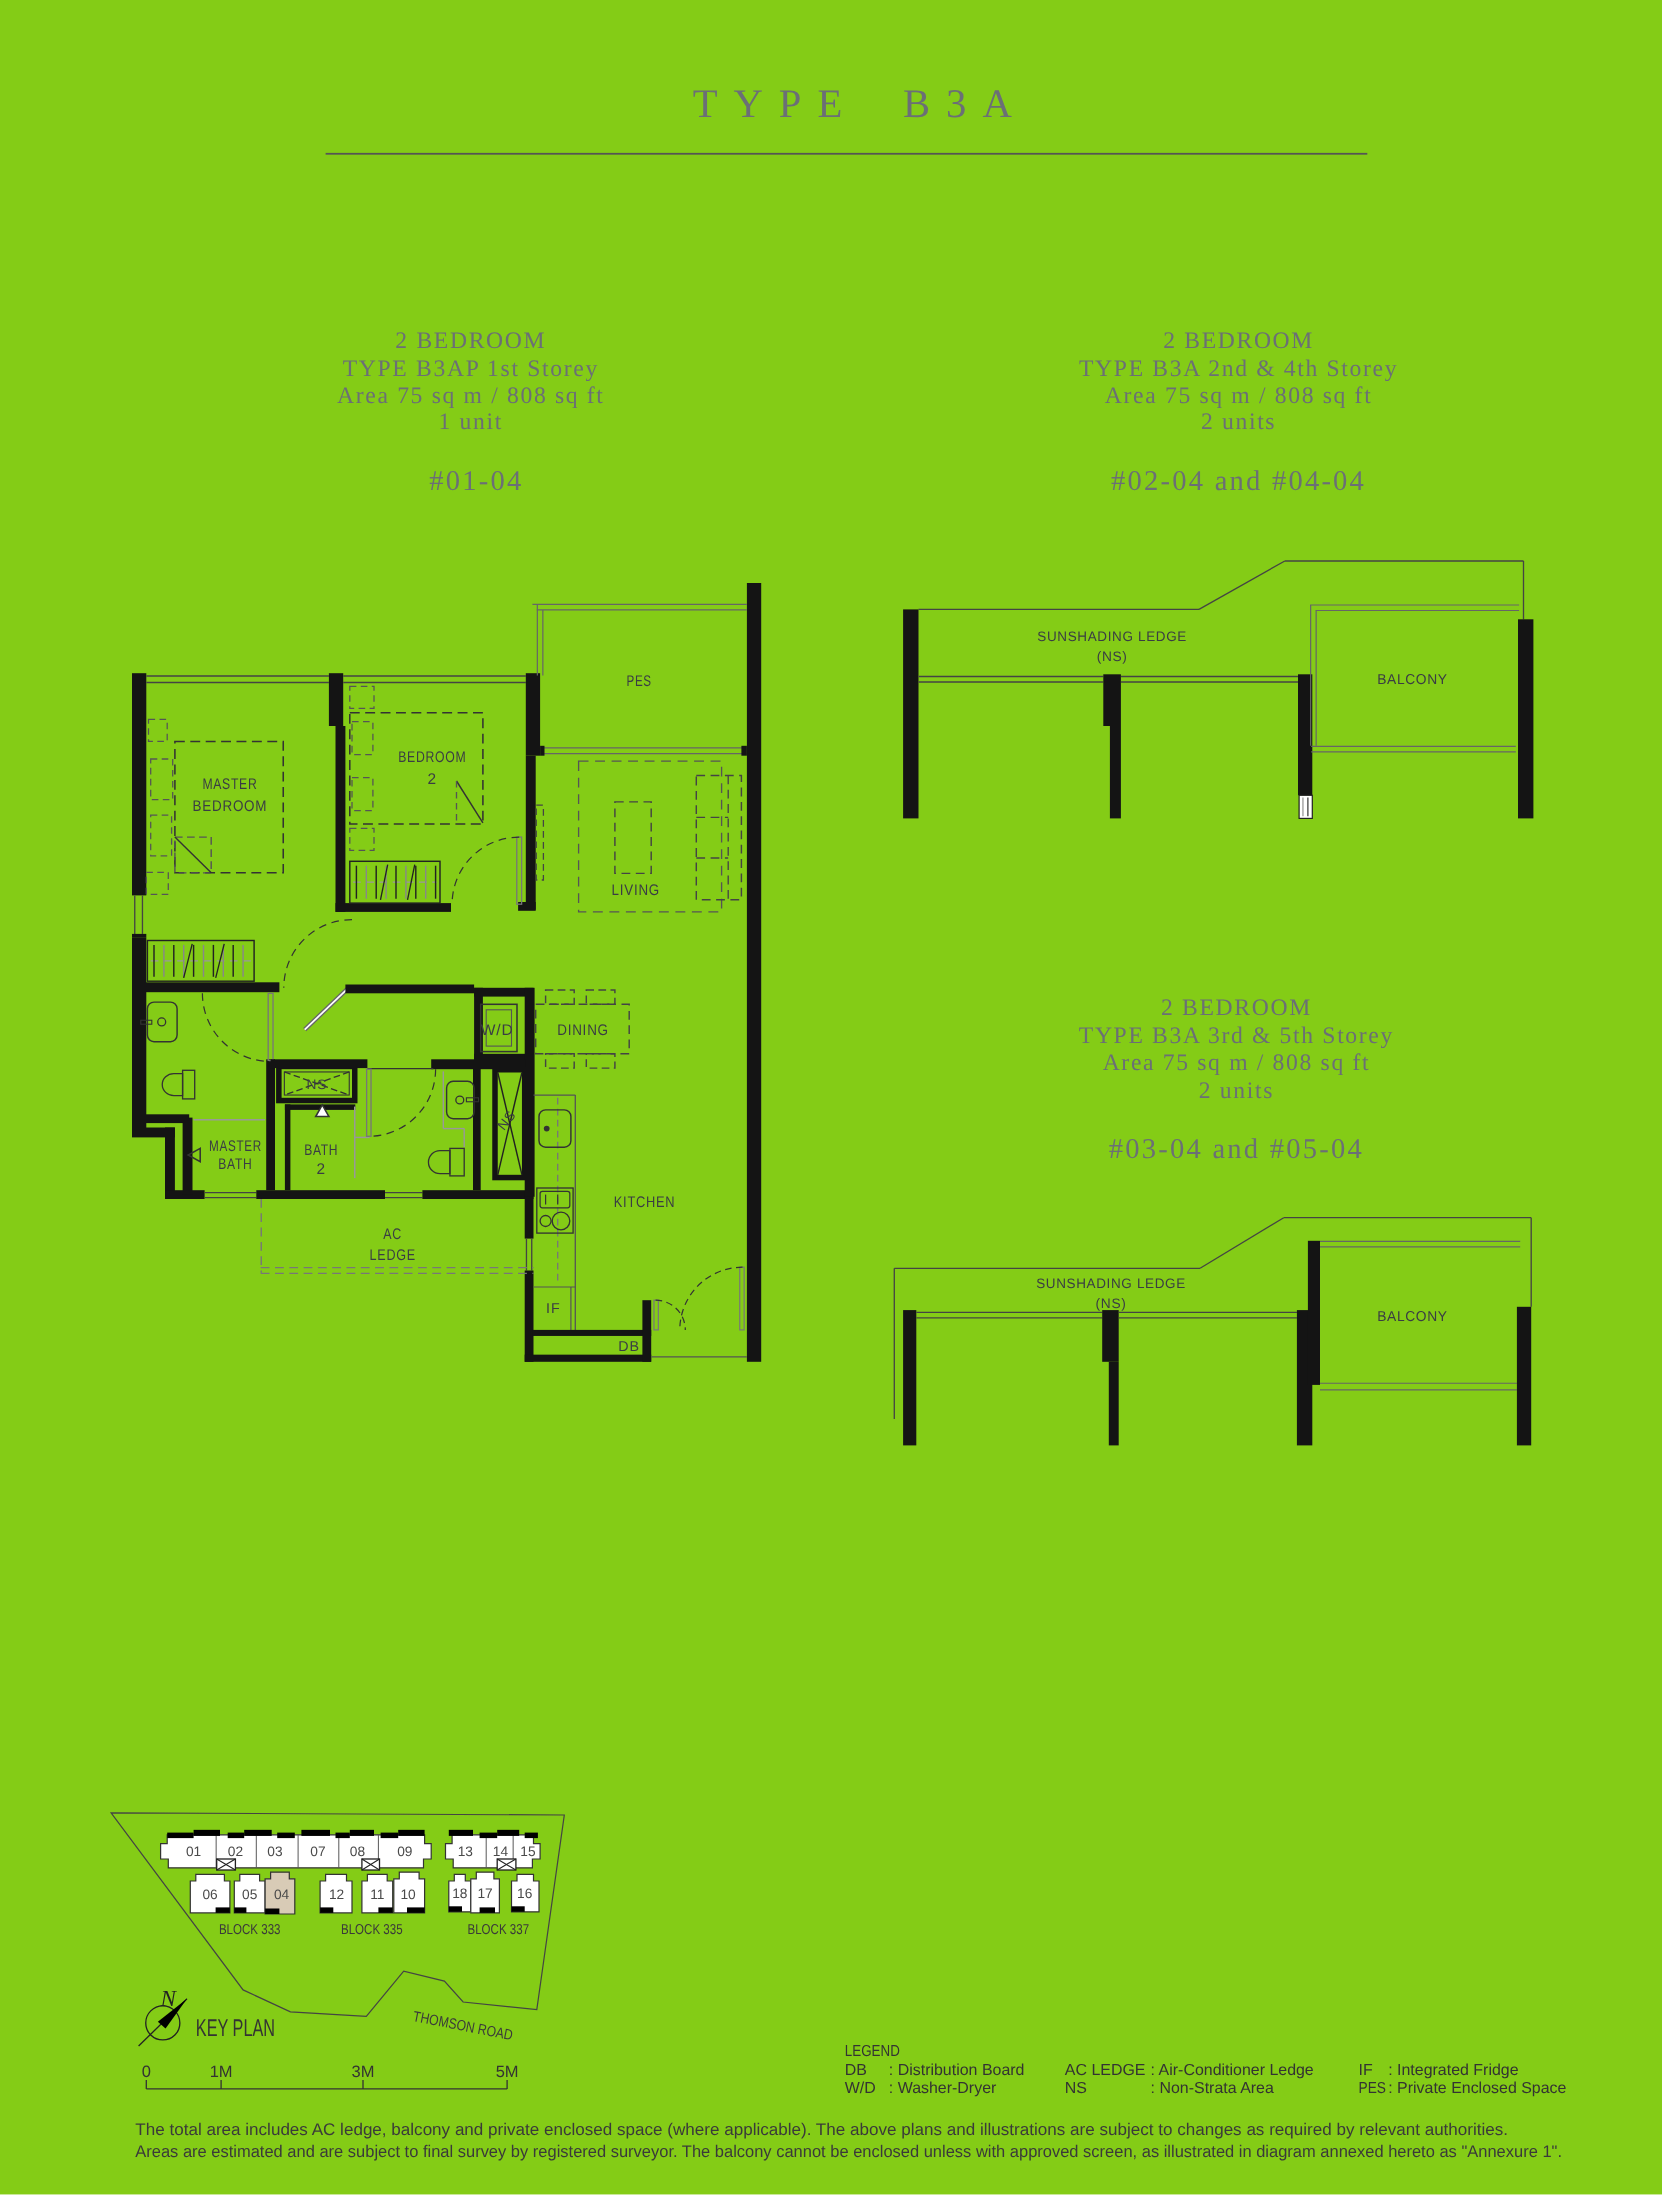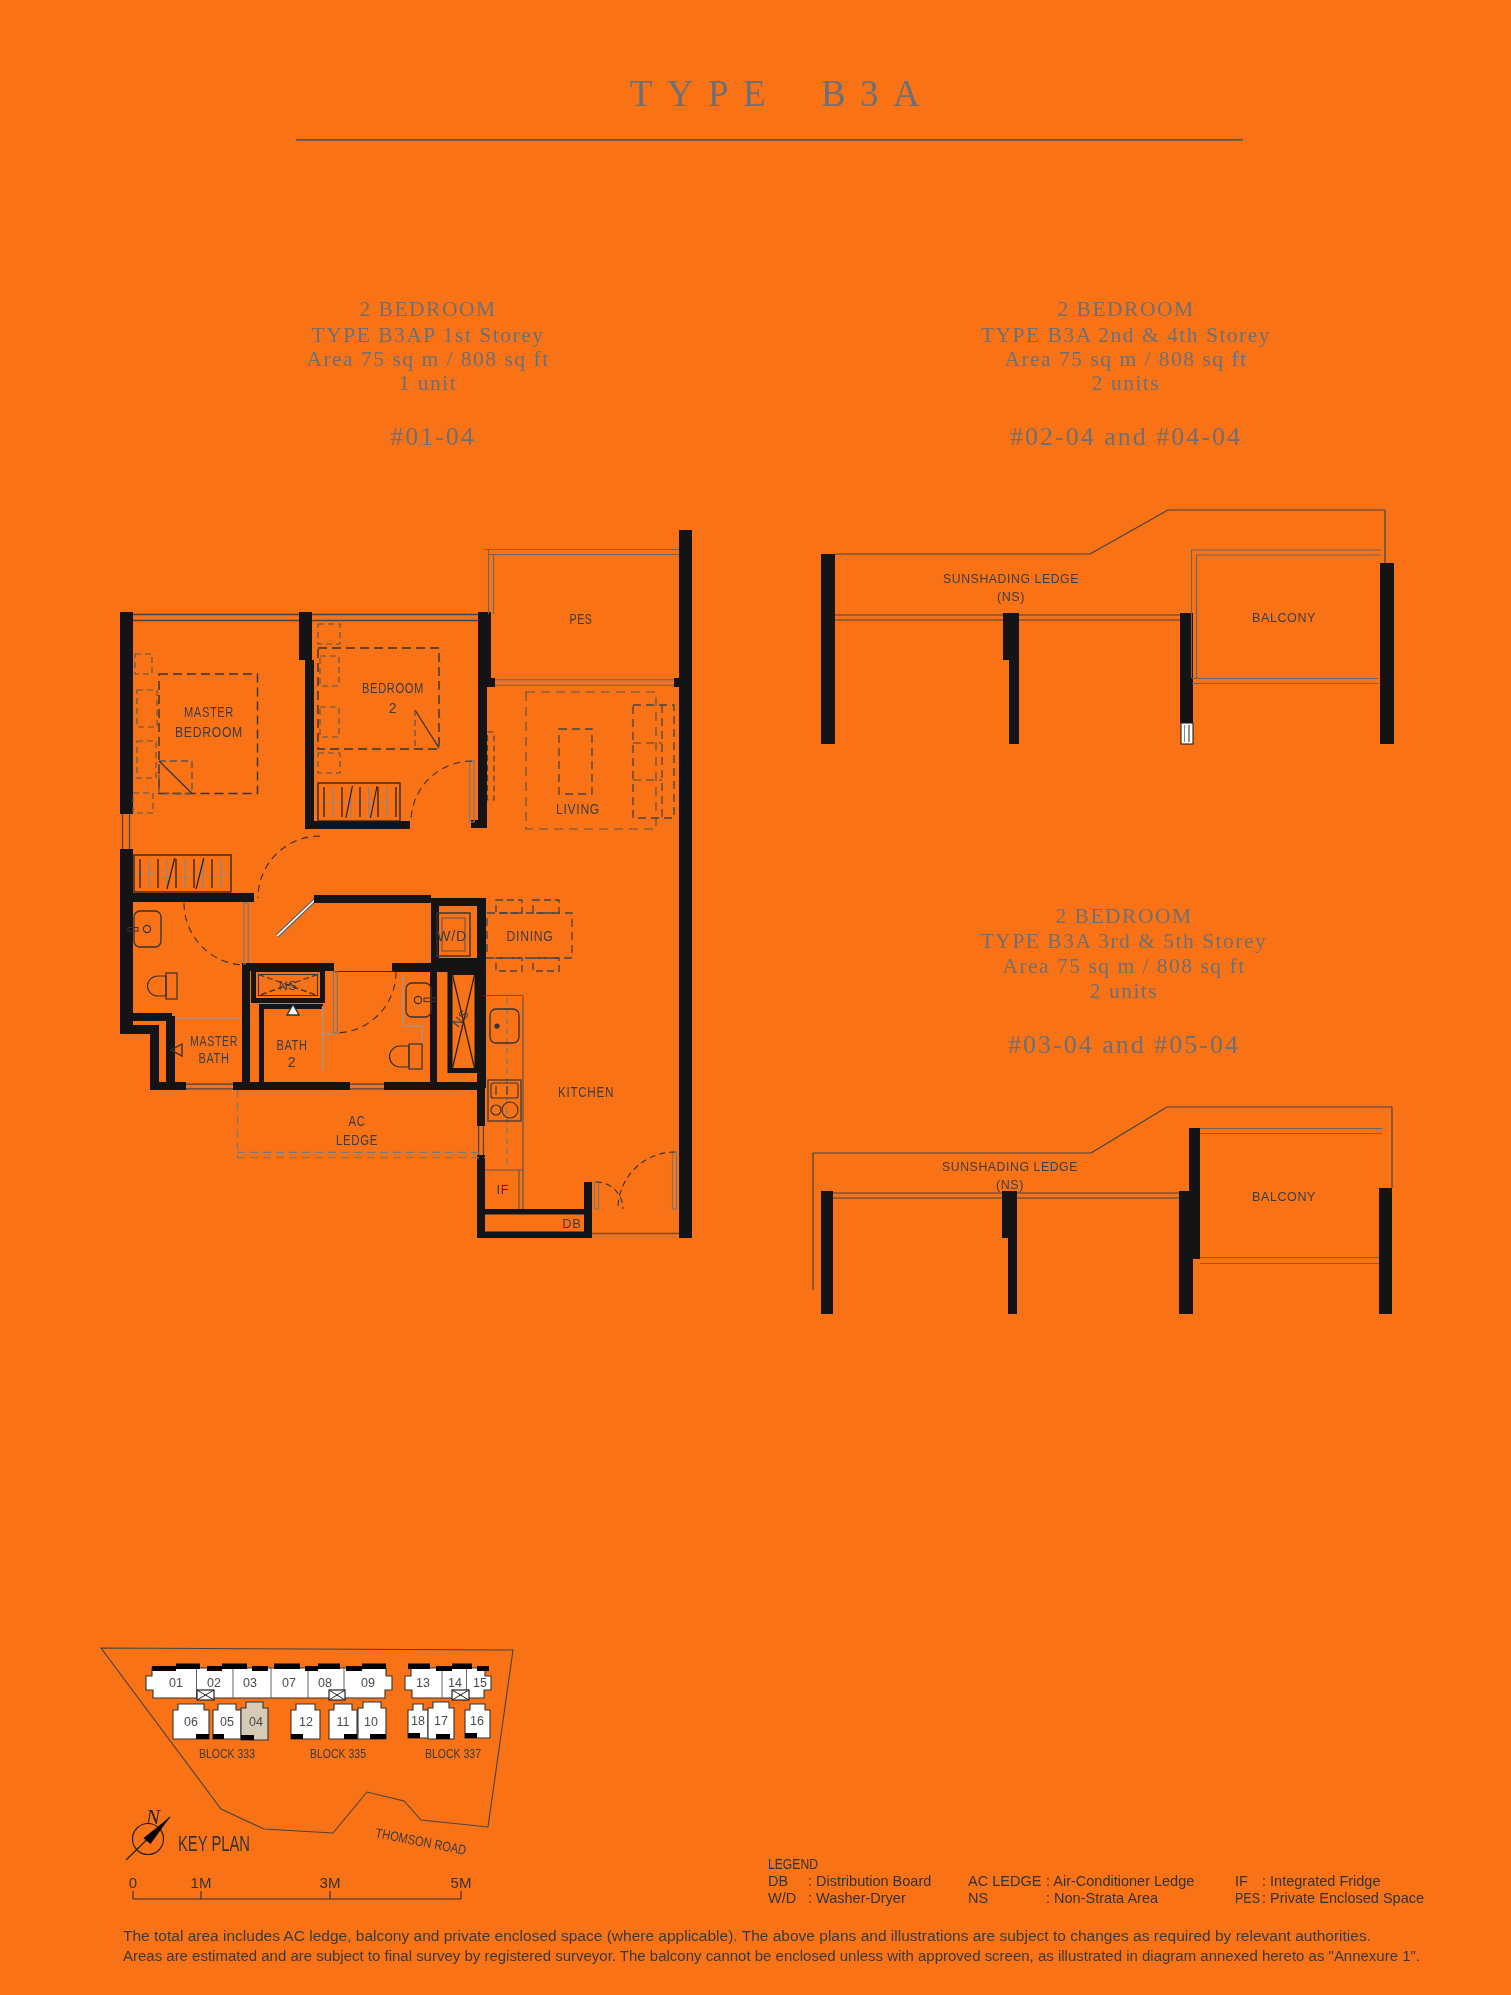--- a/index.html
+++ b/index.html
@@ -1,16 +1,16 @@
 <!DOCTYPE html>
 <html><head>
 <meta charset="utf-8">
 <style>
 html,body{margin:0;padding:0;background:#fff;}
-.page{position:relative;width:1511px;height:1995px;background:#f97316;overflow:hidden;}
+.page{position:relative;width:1511px;height:1995px;background:#84cc16;overflow:hidden;}
 svg{position:absolute;left:0;top:0;}
 text{font-family:"Liberation Sans",sans-serif;}
 .ser{font-family:"Liberation Serif",serif;fill:#6b6f76;}
 .lab{fill:#3a3d44;font-size:14px;letter-spacing:0.8px;}
 .sm{fill:#3a3d44;font-size:12.5px;letter-spacing:0.6px;}
 .kp{fill:#4a4a4a;font-size:12.5px;}
 .lg{fill:#333;font-size:15px;}
 </style>
 </head>
 <body>

